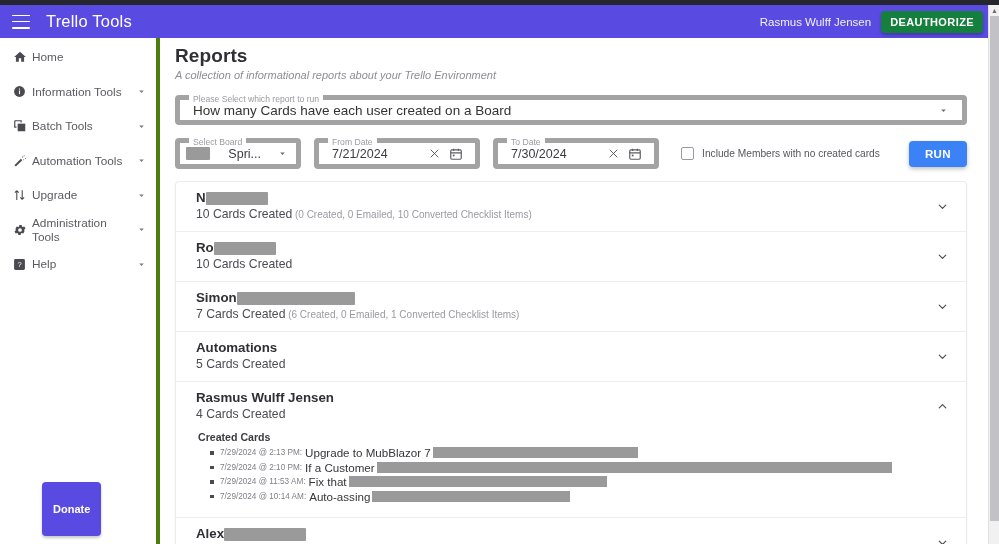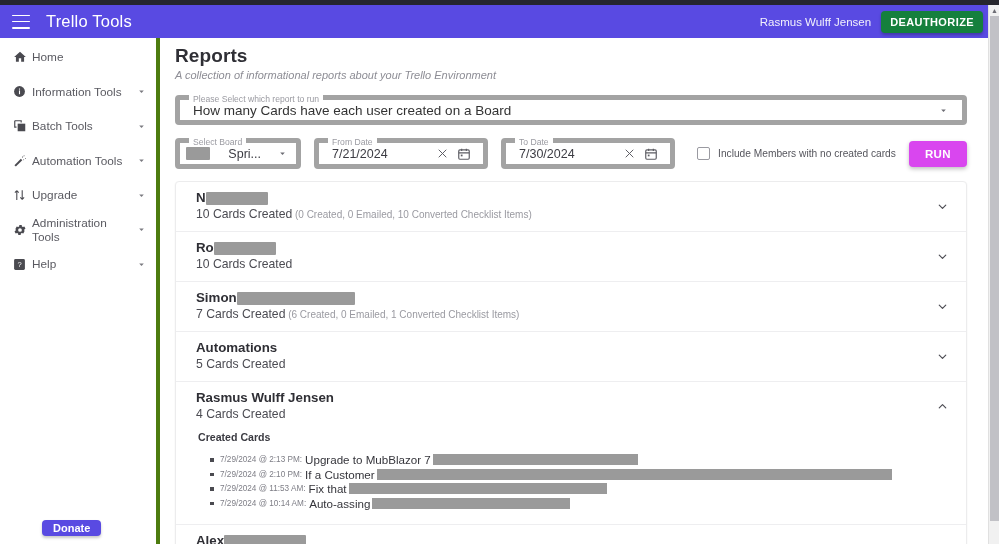--- a/index.html
+++ b/index.html
@@ -50,21 +50,21 @@
   .nav-ico { width:19px; height:15px; flex:0 0 19px; display:flex;
     align-items:center; justify-content:flex-start; color:#4a4a50; }
   .nav-ico svg { display:block; }
   .nav-label { flex:1; color:#5a5a61; font-size:11.8px; }
   .nav-chev { width:12px; color:#7a7a80; }
   .nav-chev svg { display:block; }
 
   .donate-wrap { margin-top:auto; padding:0 0 8px 42px; }
   .donate-btn {
     background:#594AE2; color:#fff; border:none; border-radius:4px;
-    font-size:11px; font-weight:700; padding:2px 11px; cursor:pointer;
+    font-size:11px; font-weight:700; padding:21px 11px; cursor:pointer;
     box-shadow:0 2px 3px rgba(0,0,0,.22);
   }
 
   
   .main {
     position:absolute; left:161px; top:38px; width:827px; height:506px;
     background:#fff; overflow:hidden; padding:0 14px 0 7px;border-radius:12px;
   }
   .page-title { font-size:19px; font-weight:700; color:#2f2f35;
     margin:7px 0 0 7px; letter-spacing:.1px; }
@@ -99,42 +99,42 @@
   .date-field .val { font-size:12.5px; }
   .icon-btn { display:flex; align-items:center; justify-content:center;
     width:22px; color:#5c5c63; cursor:pointer; }
   .icon-btn.cal { margin-right:8px; }
 
   .chk-wrap { display:flex; align-items:center; gap:8px; margin-left:9px; }
   .chk-box { width:13px; height:13px; border:1.4px solid #9a9aa1;
     border-radius:2px; background:#fff; cursor:pointer; }
   .chk-label { font-size:10.2px; color:#55555c; white-space:nowrap; }
   .run-btn {
-    background:#d946ef; color:#fff; border:none;
+    margin-left:16px; background:#3b82f6; color:#fff; border:none;
     border-radius:4px; font-size:11.5px; font-weight:700; letter-spacing:.4px;
     padding:7px 16px; cursor:pointer; box-shadow:0 2px 4px rgba(0,0,0,.25);
   }
 
   
   .results { margin:12px 7px 0 7px; border:1px solid #ececed;
     border-radius:4px; background:#fff; box-shadow:0 1px 2px rgba(0,0,0,.07); }
   .res-row { border-bottom:1px solid #eeeef0; }
   .res-row:last-child { border-bottom:none; }
   .res-head { display:flex; align-items:center; min-height:49px;
     padding:6px 16px 6px 20px; cursor:pointer; }
   .res-text { flex:1; }
   .res-name { font-size:13.3px; font-weight:700; color:#2f2f35;
     display:flex; align-items:center; line-height:1.25; }
   .res-count { font-size:12.2px; color:#4b4b52; line-height:1.3; margin-top:1px; }
   .res-count .detail { font-size:10px; color:#9a9aa1; }
   .res-chev { width:16px; color:#4d4d54; display:flex; justify-content:center; }
   .res-chev svg { display:block; }
 
   .res-body { padding:0 16px 13px 22px; }
-  .body-title { font-size:10.6px; font-weight:700; color:#3a3a41; margin-bottom:10px; }
+  .body-title { font-size:10.6px; font-weight:700; color:#3a3a41; margin-bottom:3px; }
   ul.cards { list-style:none; margin:0; padding:0 0 0 12px; }
   ul.cards li { display:flex; align-items:center; margin:0 0 1.5px 0;
     position:relative; padding-left:10px; min-height:13px; }
   ul.cards li:before { content:""; position:absolute; left:0; top:5px;
     width:3.5px; height:3.5px; background:#4a4a50; }
   .card-ts { font-size:8.2px; color:#7e7e86; white-space:nowrap; margin-right:3px; }
   .card-txt { font-size:11.6px; color:#35353b; white-space:nowrap; }
   .card-redact { background:#9a9a9a; height:11px; display:inline-block;
     margin-left:2px; vertical-align:middle; }
 

